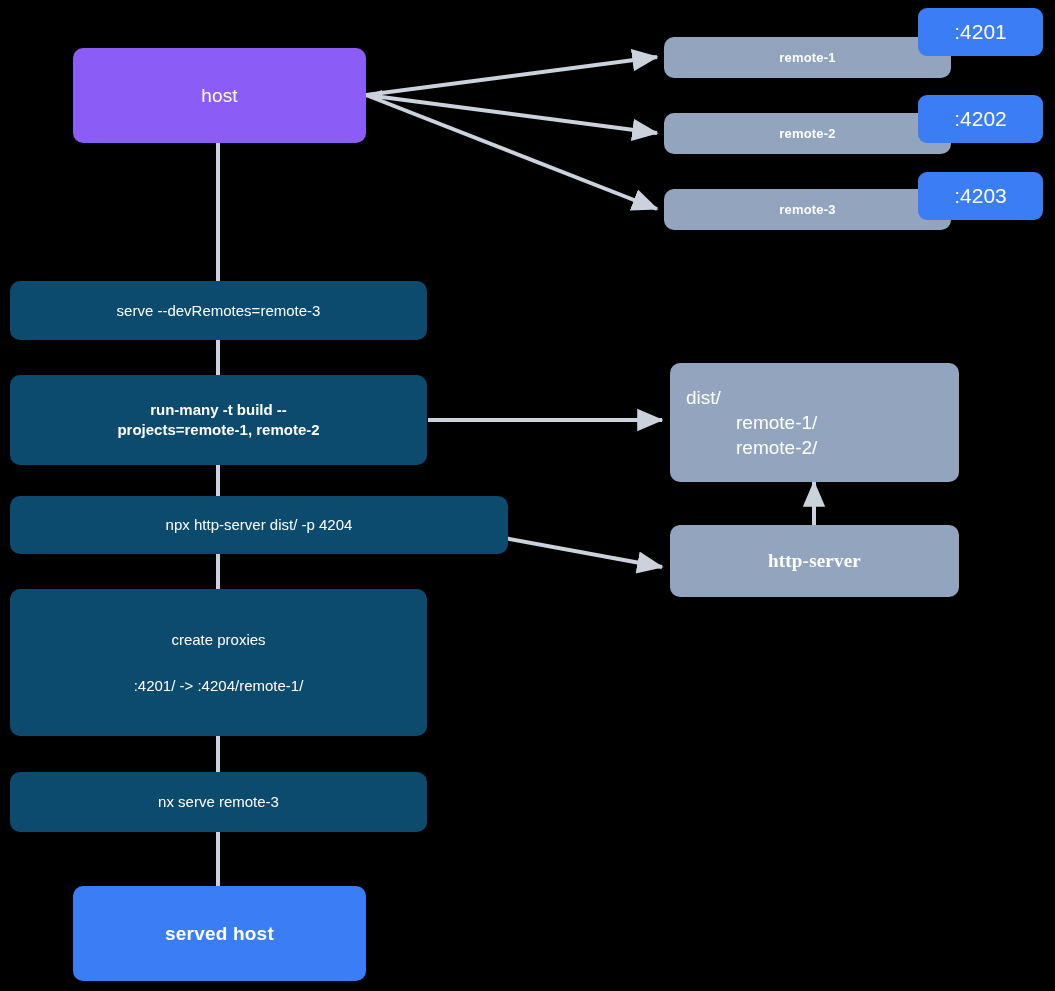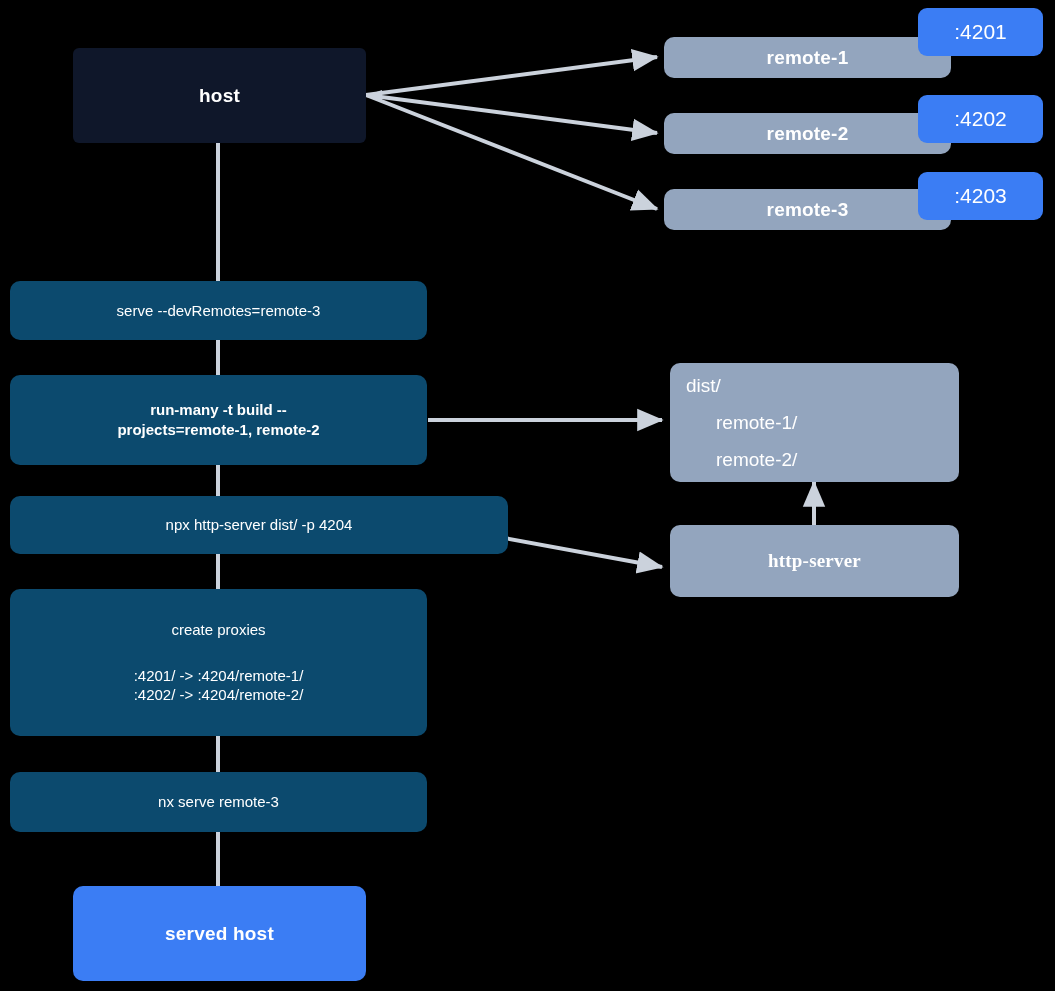--- a/index.html
+++ b/index.html
@@ -30,36 +30,35 @@
     border-radius: 10px;
     display: flex;
     flex-direction: column;
     align-items: center;
     justify-content: center;
     color: #ffffff;
     text-align: center;
     line-height: 1.32;
   }
   .node-host {
-    background: #0f172a;
-    font-weight: bold;
-    font-size: 19px;
-    letter-spacing: 0.2px;
-    border-radius: 6px;
+    background: #8b5cf6;
+    font-weight: normal;
+    font-size: 19px;
+    letter-spacing: 0.2px;
   }
   .node-served {
     background: #3B7DF4;
     font-weight: bold;
     font-size: 19px;
     letter-spacing: 0.2px;
   }
   .node-remote {
     background: #93A5BE;
     font-weight: bold;
-    font-size: 19px;
+    font-size: 13px;
     letter-spacing: 0.2px;
   }
   .node-gray {
     background: #93A5BE;
     font-weight: normal;
     font-size: 19px;
   }
   .node-gray-bold {
     background: #93A5BE;
     font-weight: bold;
@@ -83,22 +82,21 @@
     justify-content: center;
     z-index: 5;
   }
   .dist-inner {
     width: 100%;
     padding-left: 16px;
     box-sizing: border-box;
     text-align: left;
   }
   .dist-indent {
-    padding-left: 46px;
-    margin-top: 12px;
+    padding-left: 66px;
   }
   .cmd-line {
     display: block;
   }
   .cmd-gap {
     height: 26px;
   }
 </style>
 </head>
 <body>
@@ -177,21 +175,20 @@
   </div>
 
   <div class="node node-cmd" style="left:10px; top:496px; width:498px; height:58px;">
     <span>npx http-server dist/ -p 4204</span>
   </div>
 
   <div class="node node-cmd" style="left:10px; top:589px; width:417px; height:147px;">
     <span class="cmd-line">create proxies</span>
     <span class="cmd-gap"></span>
     <span class="cmd-line">:4201/ -&gt; :4204/remote-1/</span>
-    <span class="cmd-line">:4202/ -&gt; :4204/remote-2/</span>
   </div>
 
   <div class="node node-cmd" style="left:10px; top:772px; width:417px; height:60px;align-items:center;">
     <span>nx serve remote-3</span>
   </div>
 
   <div class="node node-served" style="left:73px; top:886px; width:293px; height:95px;">
     <span>served host</span>
   </div>
 

